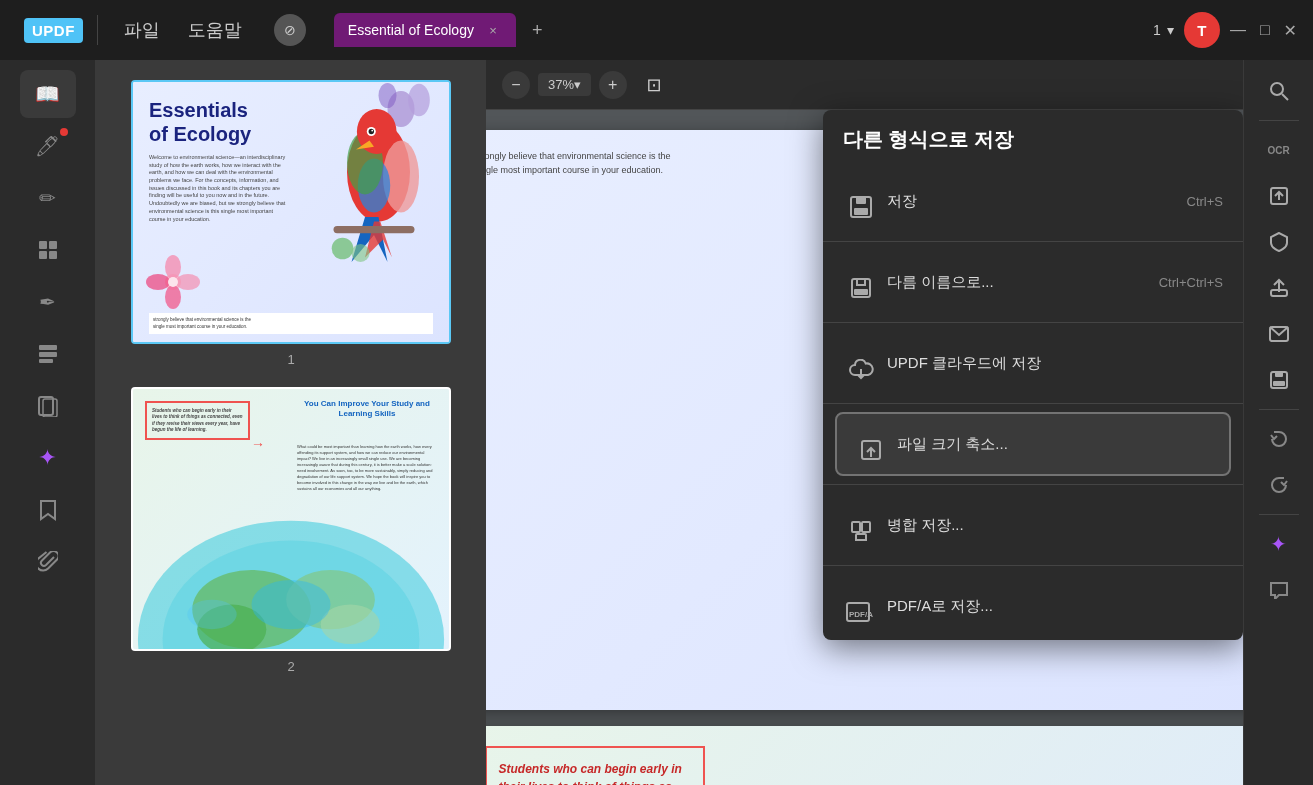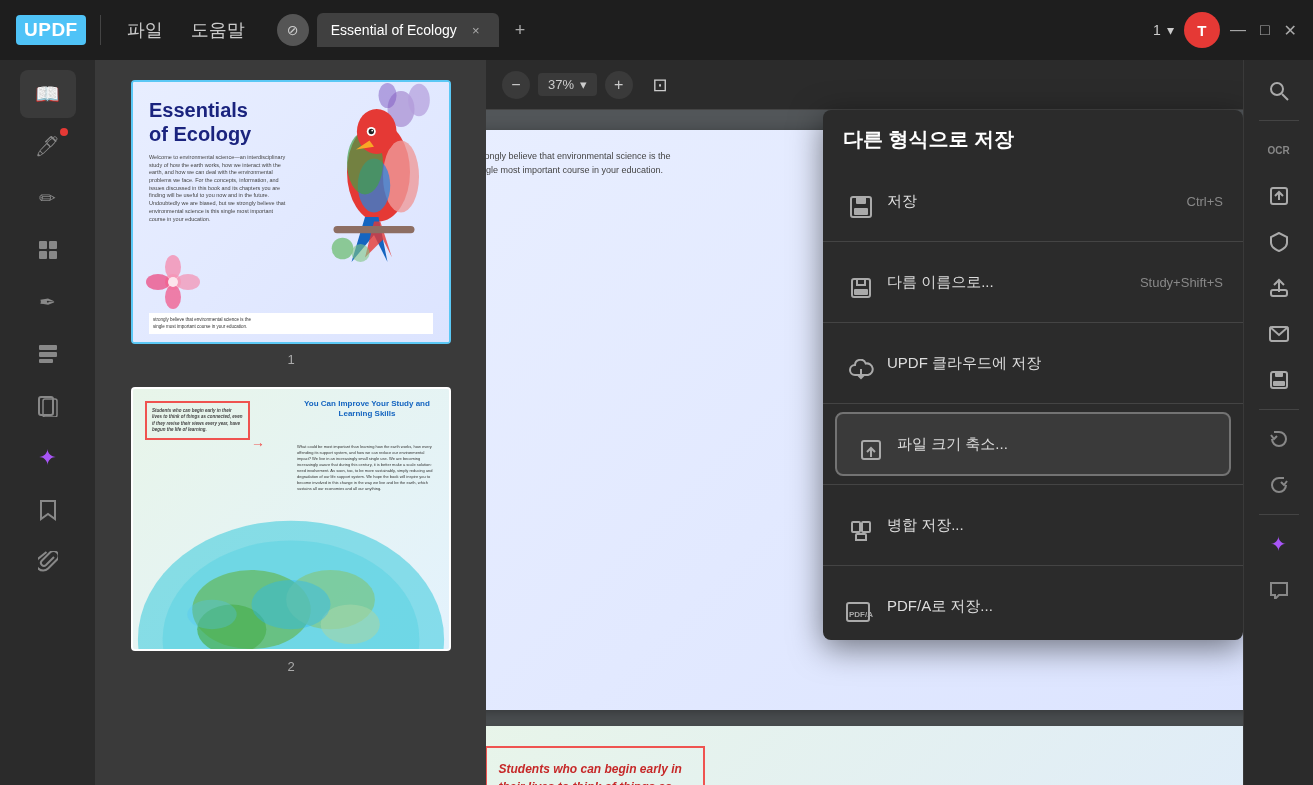--- a/index.html
+++ b/index.html
@@ -10,25 +10,25 @@
       width: 100%;
       height: 60px;
       background: #1e1e1e;
       display: flex;
       align-items: center;
       position: relative;
       z-index: 100;
     }
 
     .updf-logo {
-      margin-left: 16px;
+      margin-left: 24px;
       background: #4fc3f7;
       color: white;
       font-weight: 900;
-      font-size: 19px;
+      font-size: 15px;
       padding: 4px 8px;
       border-radius: 4px;
       letter-spacing: 0.5px;
     }
 
     .title-bar-divider {
       width: 1px;
       height: 30px;
       background: #444;
       margin: 0 14px;
@@ -72,22 +72,23 @@
       display: flex;
       align-items: center;
       padding: 8px 14px;
       gap: 10px;
       cursor: pointer;
       color: #ddd;
       font-size: 14px;
     }
 
     .tab-item.active {
-      background: #404040;
+      background: #701a75;
       color: white;
+      margin-left: 20px;
     }
 
     .tab-close {
       font-size: 13px;
       color: #aaa;
       cursor: pointer;
       display: flex;
       align-items: center;
       justify-content: center;
       width: 18px;
@@ -304,21 +305,20 @@
     }
 
     .zoom-value {
       background: #3a3a3a;
       color: #ccc;
       padding: 4px 10px;
       border-radius: 4px;
       font-size: 13px;
       display: flex;
       align-items: center;
-      gap: 6px;
       cursor: pointer;
     }
 
     
     .pdf-content {
       height: calc(100% - 50px);
       overflow-y: auto;
       display: flex;
       flex-direction: column;
       align-items: center;
@@ -699,21 +699,21 @@
 
       <div class="dropdown-item">
         <div class="dropdown-icon">
           <svg width="24" height="24" viewBox="0 0 24 24" fill="none" stroke="#aaa" stroke-width="2">
               <rect x="3" y="3" width="18" height="18" rx="2"></rect>
               <path d="M8 3v6h8V3" stroke="#aaa"></path>
               <rect x="5" y="13" width="14" height="6" rx="1" fill="#aaa" stroke="none"></rect>
             </svg>
         </div>
         <span>다름 이름으로...</span>
-        <span class="dropdown-shortcut">Study+Shift+S</span>
+        <span class="dropdown-shortcut">Ctrl+Ctrl+S</span>
       </div>
 
       <div class="dropdown-divider"></div>
 
       <div class="dropdown-item">
         <div class="dropdown-icon">
           <svg width="26" height="22" viewBox="0 0 26 22" fill="none" stroke="#aaa" stroke-width="2">
             <path d="M20 16H7a5 5 0 010-10 5.5 5.5 0 0110.7-1.5A5 5 0 0120 16z"></path>
             <polyline points="13,10 13,19" stroke="#aaa"></polyline>
             <polyline points="10,16 13,19 16,16" stroke="#aaa"></polyline>

